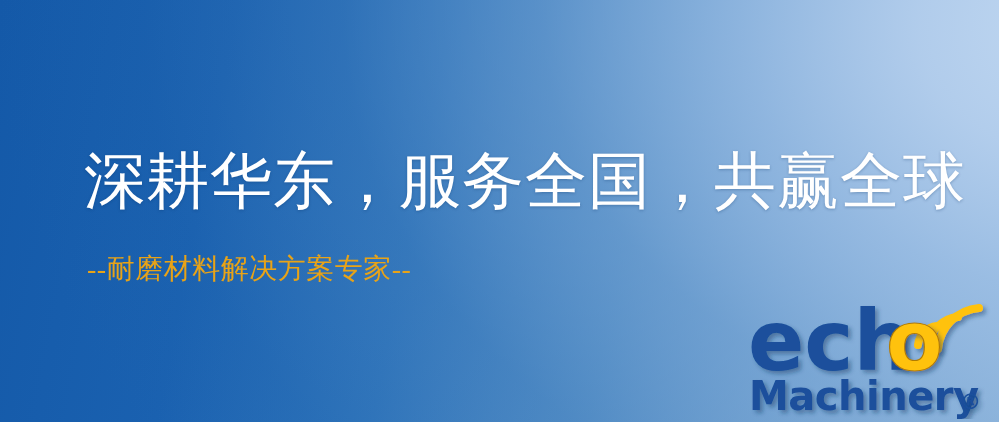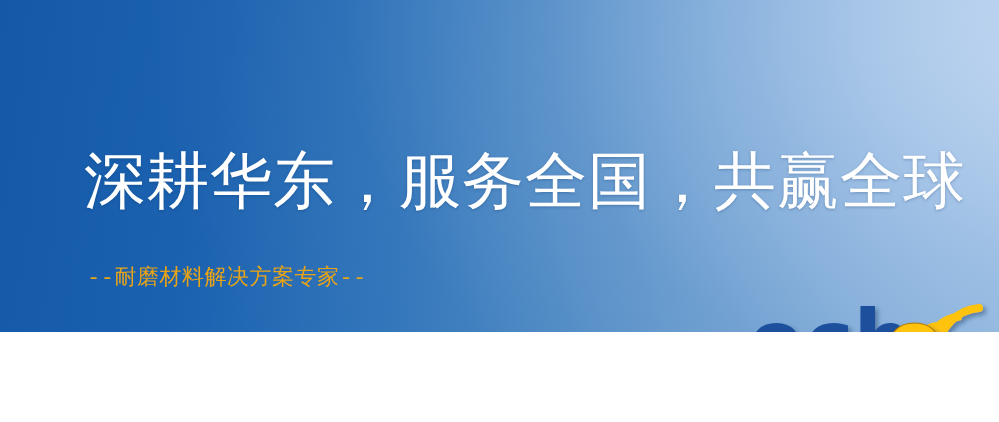--- a/index.html
+++ b/index.html
@@ -4,21 +4,21 @@
 <style>
   html, body {
     margin: 0;
     padding: 0;
     background: #ffffff;
   }
 
   #banner {
     position: relative;
     width: 999px;
-    height: 332px;
+    height: 422px;
     overflow: hidden;
     background-color: #1C63B0;
     background-image:
       radial-gradient(ellipse 1250px 900px at 112% 6%,
         rgba(196, 218, 242, 1.0) 0%,
         rgba(178, 205, 236, 0.96) 16%,
         rgba(150, 186, 226, 0.82) 30%,
         rgba(110, 158, 208, 0.58) 46%,
         rgba(70, 128, 188, 0.30) 62%,
         rgba(40, 104, 172, 0.10) 78%,
@@ -46,23 +46,23 @@
     letter-spacing: 1px;
     color: #ffffff;
     white-space: nowrap;
     text-shadow: 0 1px 3px rgba(10, 50, 100, 0.30);
   }
 
   
   #subtitle {
     position: absolute;
     left: 87px;
-    top: 268px;
-    font-family: Liberation Mono, monospace;
-    font-size: 22px;
+    top: 255px;
+    font-family: Liberation Serif, serif;
+    font-size: 28px;
     line-height: 1;
     letter-spacing: 0.5px;
     color: #E8A317;
     white-space: nowrap;
   }
 
   
   #logo {
     position: absolute;
     left: 748px;

